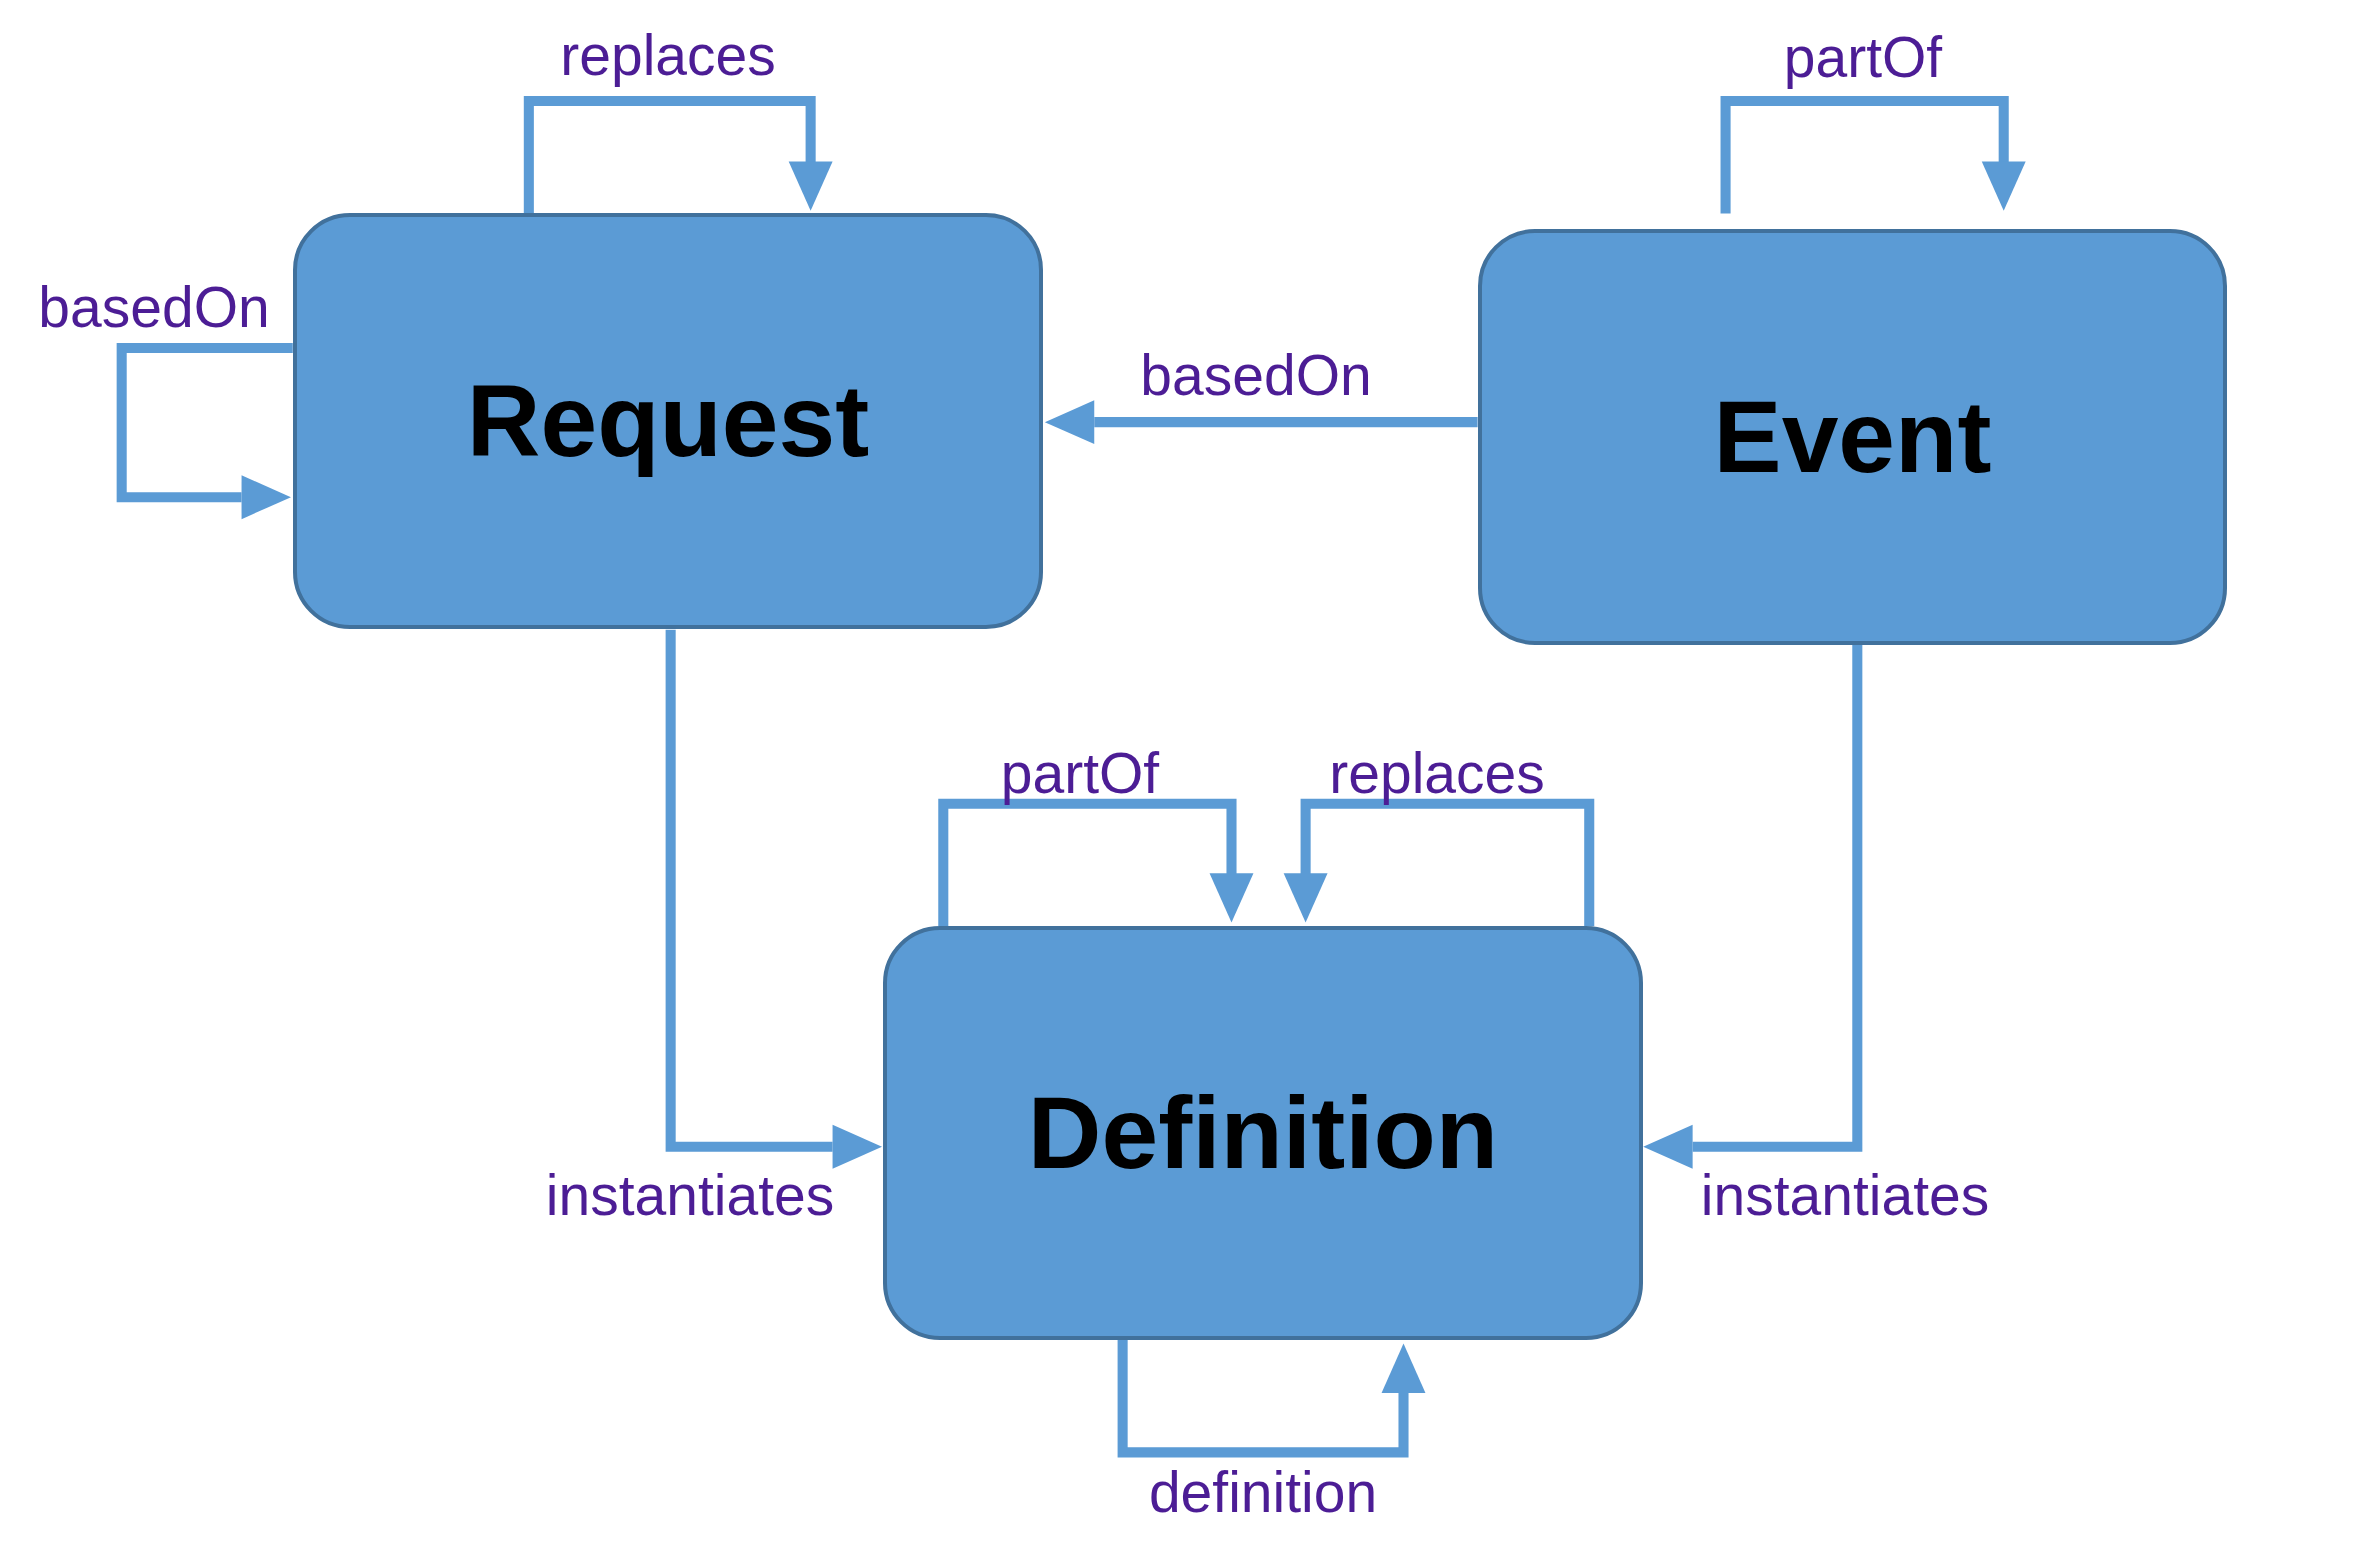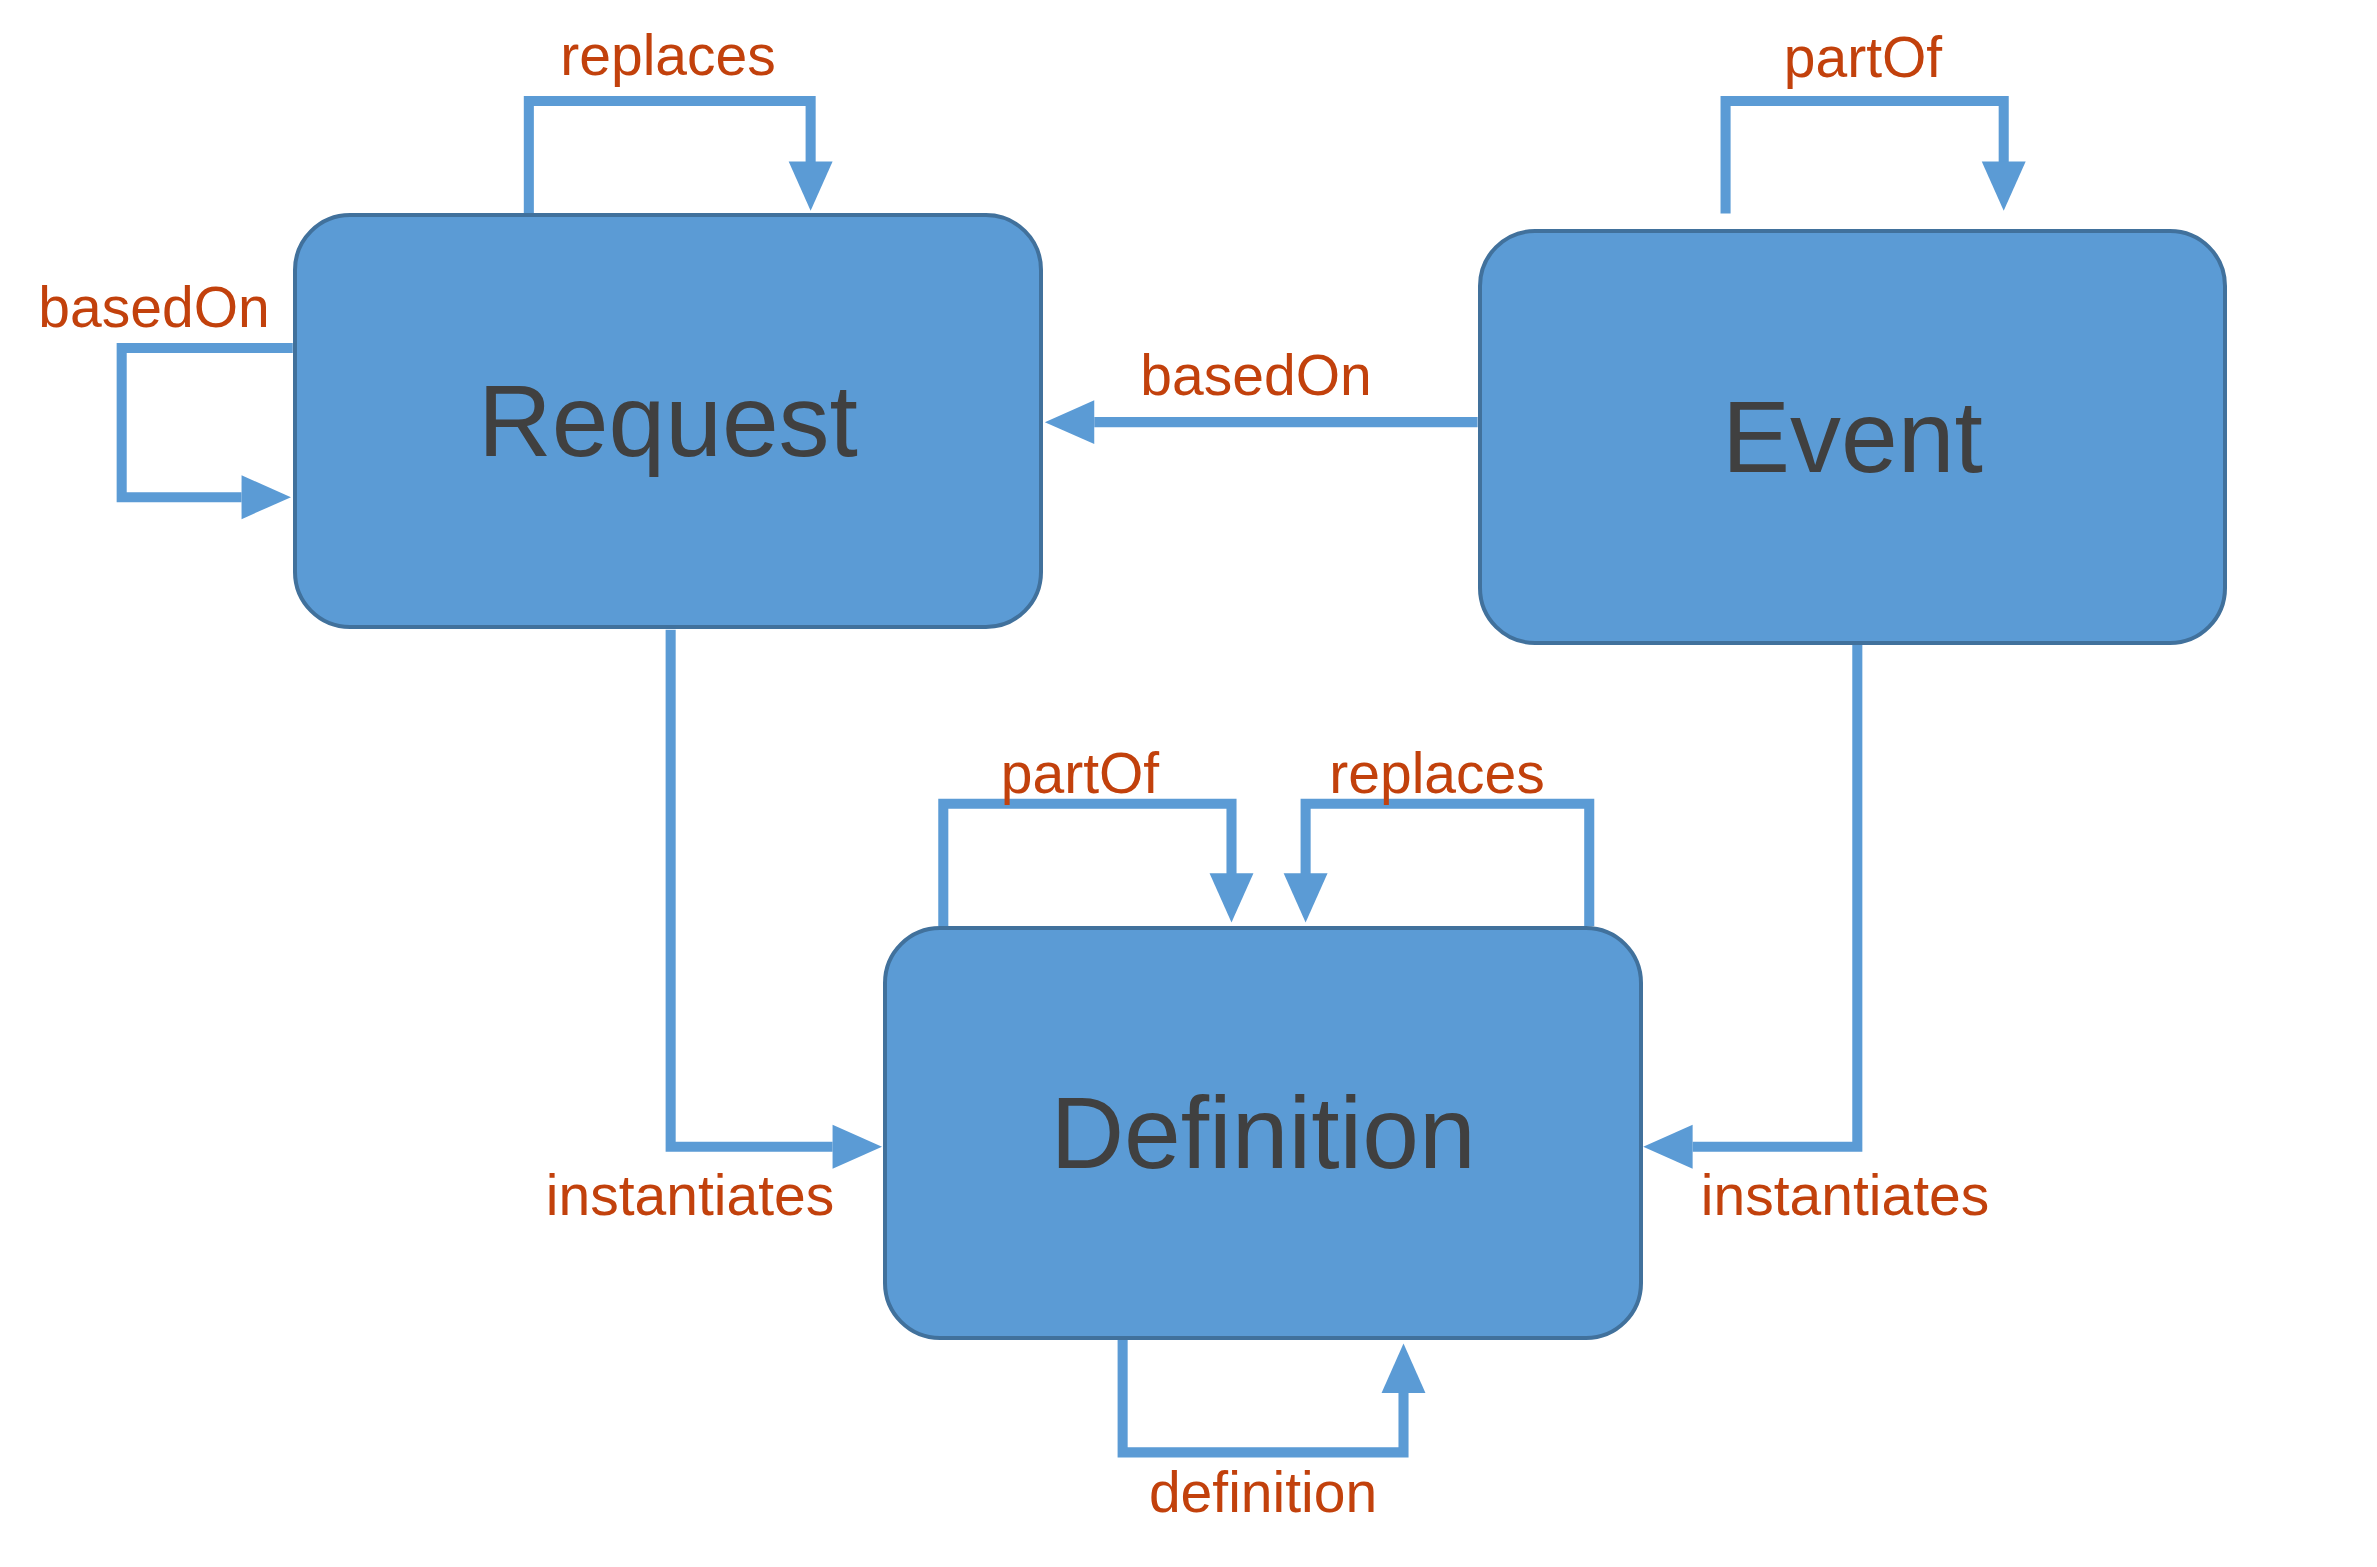--- a/index.html
+++ b/index.html
@@ -35,34 +35,34 @@
     position: absolute;
     background: #5B9BD5;
     border: 4.6px solid #41719C;
     border-radius: 57px;
     box-sizing: border-box;
     display: flex;
     align-items: center;
     justify-content: center;
   }
   .node-title {
-    color: #404040;
+    color: #000000;
     font-size: 102px;
-    font-weight: normal;
+    font-weight: bold;
     letter-spacing: 0px;
     white-space: nowrap;
   }
   .node-request   { left: 293px;  top: 213px;  width: 750px; height: 416px; }
   .node-event     { left: 1478px; top: 229px;  width: 749px; height: 416px; }
   .node-definition{ left: 883px;  top: 926px; width: 760px; height: 414px; }
 
   .edge-label {
     position: absolute;
     transform: translate(-50%, -50%);
-    color: #c2410c;
+    color: #4c1d95;
     font-size: 57px;
     white-space: nowrap;
     line-height: 1;
   }
   .lbl-request-replaces   { left: 668px;  top: 55px; }
   .lbl-event-partof       { left: 1863px; top: 57px; }
   .lbl-request-basedon    { left: 154px;  top: 307px; }
   .lbl-event-to-request   { left: 1256px; top: 375px; }
   .lbl-definition-partof  { left: 1080px; top: 773px; }
   .lbl-definition-replaces{ left: 1437px; top: 773px; }

